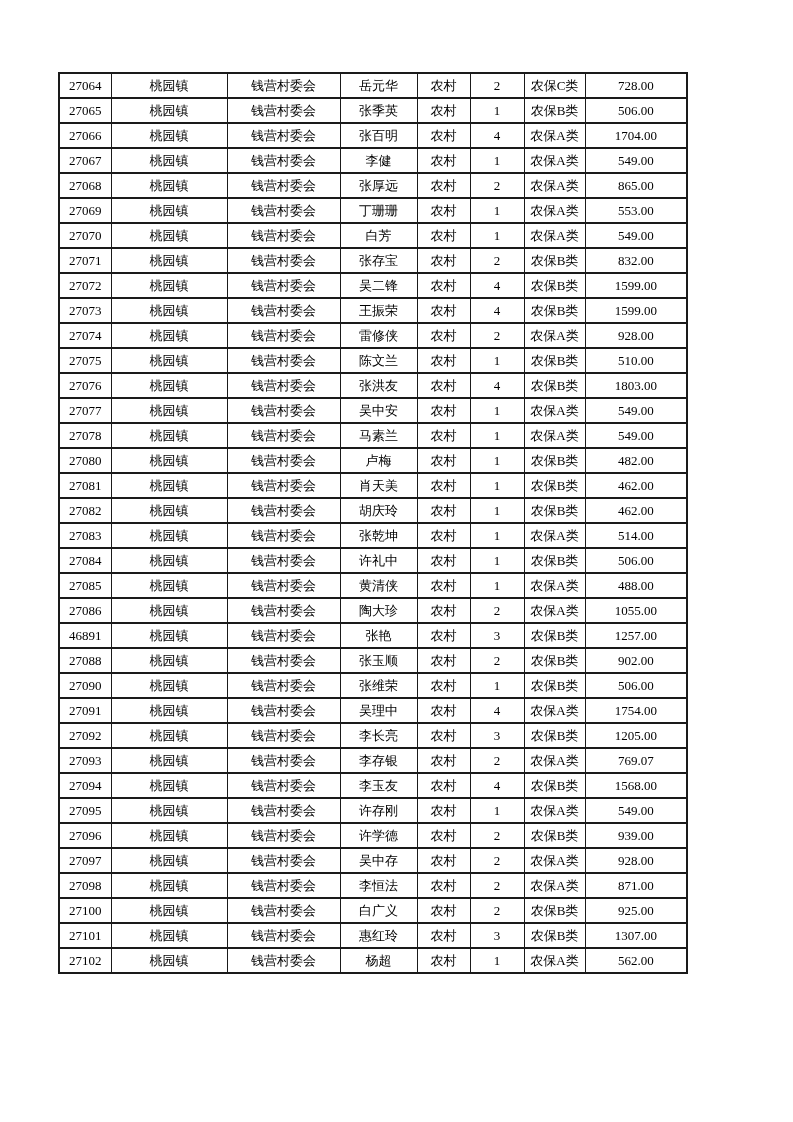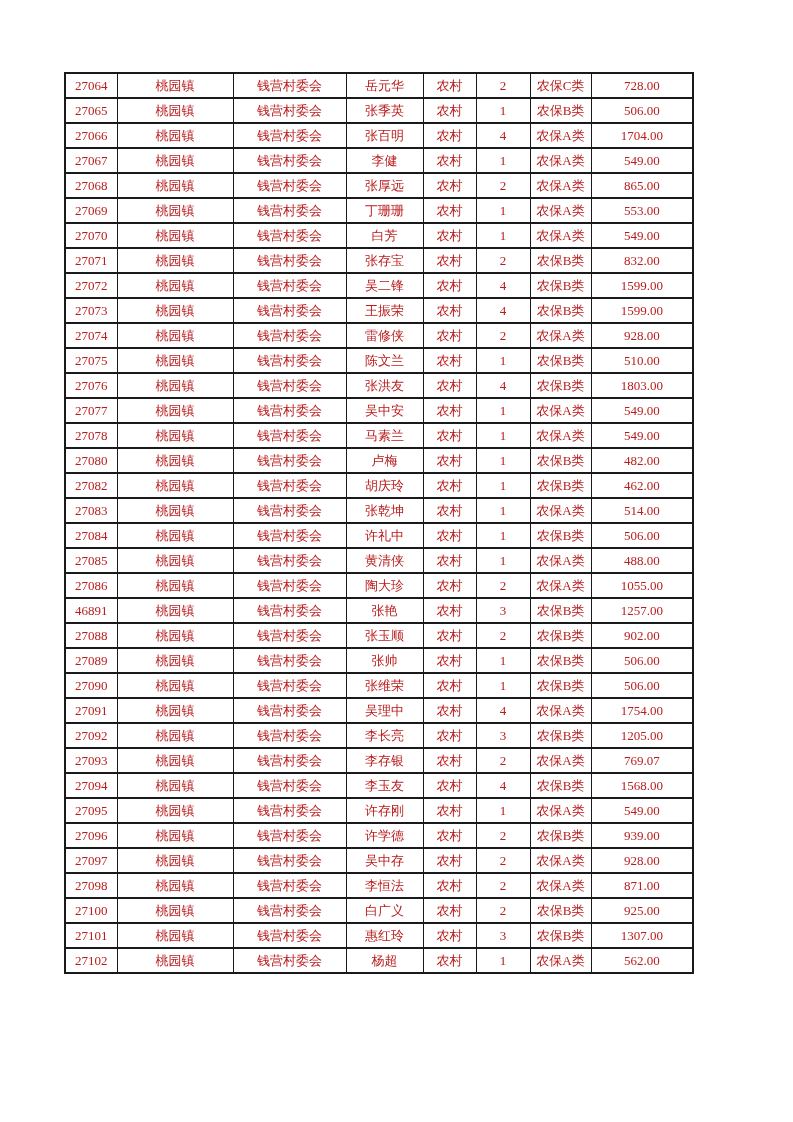--- a/index.html
+++ b/index.html
@@ -14,26 +14,26 @@
   }
   .page {
     position: relative;
     width: 793px;
     height: 1122px;
     background: #ffffff;
     overflow: hidden;
   }
   table.roster {
     position: absolute;
-    left: 64px;
+    left: 58px;
     top: 72px;
     width: 628px;
     table-layout: fixed;
     border-collapse: collapse;
-    color: #b91c1c;
+    color: #000000;
   }
   table.roster td {
     border: 1px solid #1a1a1a;
     border-top-width: 2px;
     border-bottom-width: 2px;
     height: 23px;
     padding: 0;
     text-align: center;
     vertical-align: middle;
     font-size: 13px;
@@ -215,20 +215,30 @@
           <td>27080</td>
           <td>桃园镇</td>
           <td>钱营村委会</td>
           <td>卢梅</td>
           <td>农村</td>
           <td>1</td>
           <td>农保B类</td>
           <td>482.00</td>
         </tr>
         <tr>
+          <td>27081</td>
+          <td>桃园镇</td>
+          <td>钱营村委会</td>
+          <td>肖天美</td>
+          <td>农村</td>
+          <td>1</td>
+          <td>农保B类</td>
+          <td>462.00</td>
+        </tr>
+        <tr>
           <td>27082</td>
           <td>桃园镇</td>
           <td>钱营村委会</td>
           <td>胡庆玲</td>
           <td>农村</td>
           <td>1</td>
           <td>农保B类</td>
           <td>462.00</td>
         </tr>
         <tr>
@@ -283,30 +293,20 @@
         </tr>
         <tr>
           <td>27088</td>
           <td>桃园镇</td>
           <td>钱营村委会</td>
           <td>张玉顺</td>
           <td>农村</td>
           <td>2</td>
           <td>农保B类</td>
           <td>902.00</td>
-        </tr>
-        <tr>
-          <td>27089</td>
-          <td>桃园镇</td>
-          <td>钱营村委会</td>
-          <td>张帅</td>
-          <td>农村</td>
-          <td>1</td>
-          <td>农保B类</td>
-          <td>506.00</td>
         </tr>
         <tr>
           <td>27090</td>
           <td>桃园镇</td>
           <td>钱营村委会</td>
           <td>张维荣</td>
           <td>农村</td>
           <td>1</td>
           <td>农保B类</td>
           <td>506.00</td>

